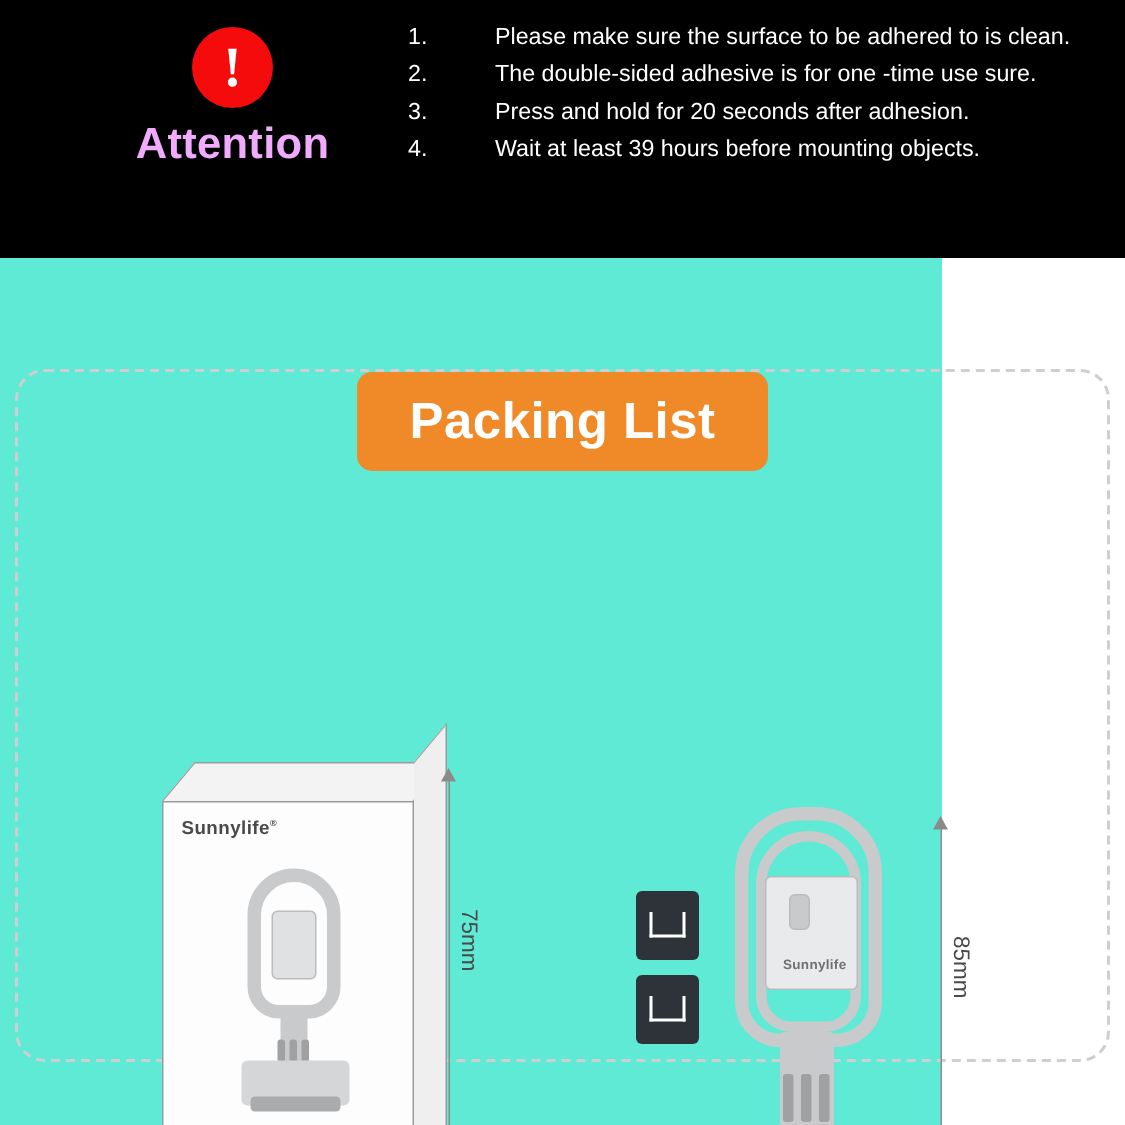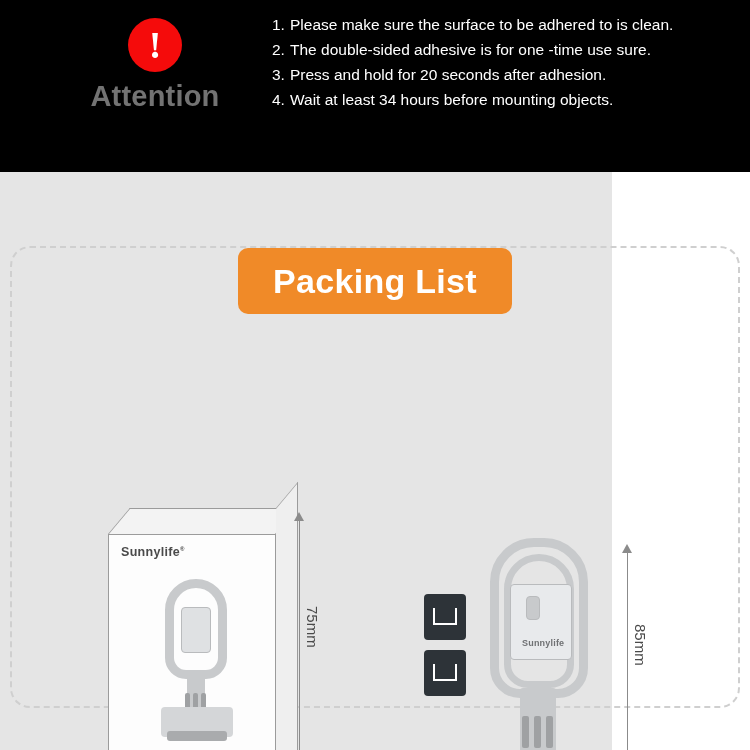--- a/index.html
+++ b/index.html
@@ -47,21 +47,21 @@
     left: 0;
     right: 0;
     top: 5px;
     color: #ffffff;
     font-size: 38px;
     font-weight: bold;
     line-height: 44px;
     font-family: "Liberation Serif", serif;
   }
   .attention-label {
-    color: #737373;
+    color: #f0abfc;
     font-size: 29px;
     font-weight: bold;
     letter-spacing: 0.2px;
   }
   .notes {
     position: absolute;
     left: 272px;
     top: 12px;
     width: 460px;
   }
@@ -69,28 +69,29 @@
     display: flex;
     color: #ffffff;
     font-size: 15.5px;
     line-height: 25px;
     white-space: nowrap;
   }
   .note-num {
     width: 18px;
     flex: 0 0 18px;
   }
-  .note-text { flex: 1 1 auto; }
+  .note-text { flex: 1 1 auto; margin-left: 40px; }
 
   
   .packing-section {
     position: relative;
     width: 612px;
     height: 578px;
-    background: #e5e5e5;
+    background: #5eead4;
+    padding-left: 16px;
   }
   .dashed-frame {
     position: absolute;
     left: 10px;
     top: 74px;
     width: 730px;
     height: 462px;
     border: 2px dashed #cfcfcf;
     border-radius: 20px;
     box-sizing: border-box;
@@ -274,21 +275,21 @@
       <div class="note-row">
         <span class="note-num">2.</span>
         <span class="note-text">The double-sided adhesive is for one -time use sure.</span>
       </div>
       <div class="note-row">
         <span class="note-num">3.</span>
         <span class="note-text">Press and hold for 20 seconds after adhesion.</span>
       </div>
       <div class="note-row">
         <span class="note-num">4.</span>
-        <span class="note-text">Wait at least 34 hours before mounting objects.</span>
+        <span class="note-text">Wait at least 39 hours before mounting objects.</span>
       </div>
     </div>
 
   </div>
 
   <div class="packing-section">
 
     <div class="dashed-frame"></div>
 
     <div class="packing-title">Packing List</div>

